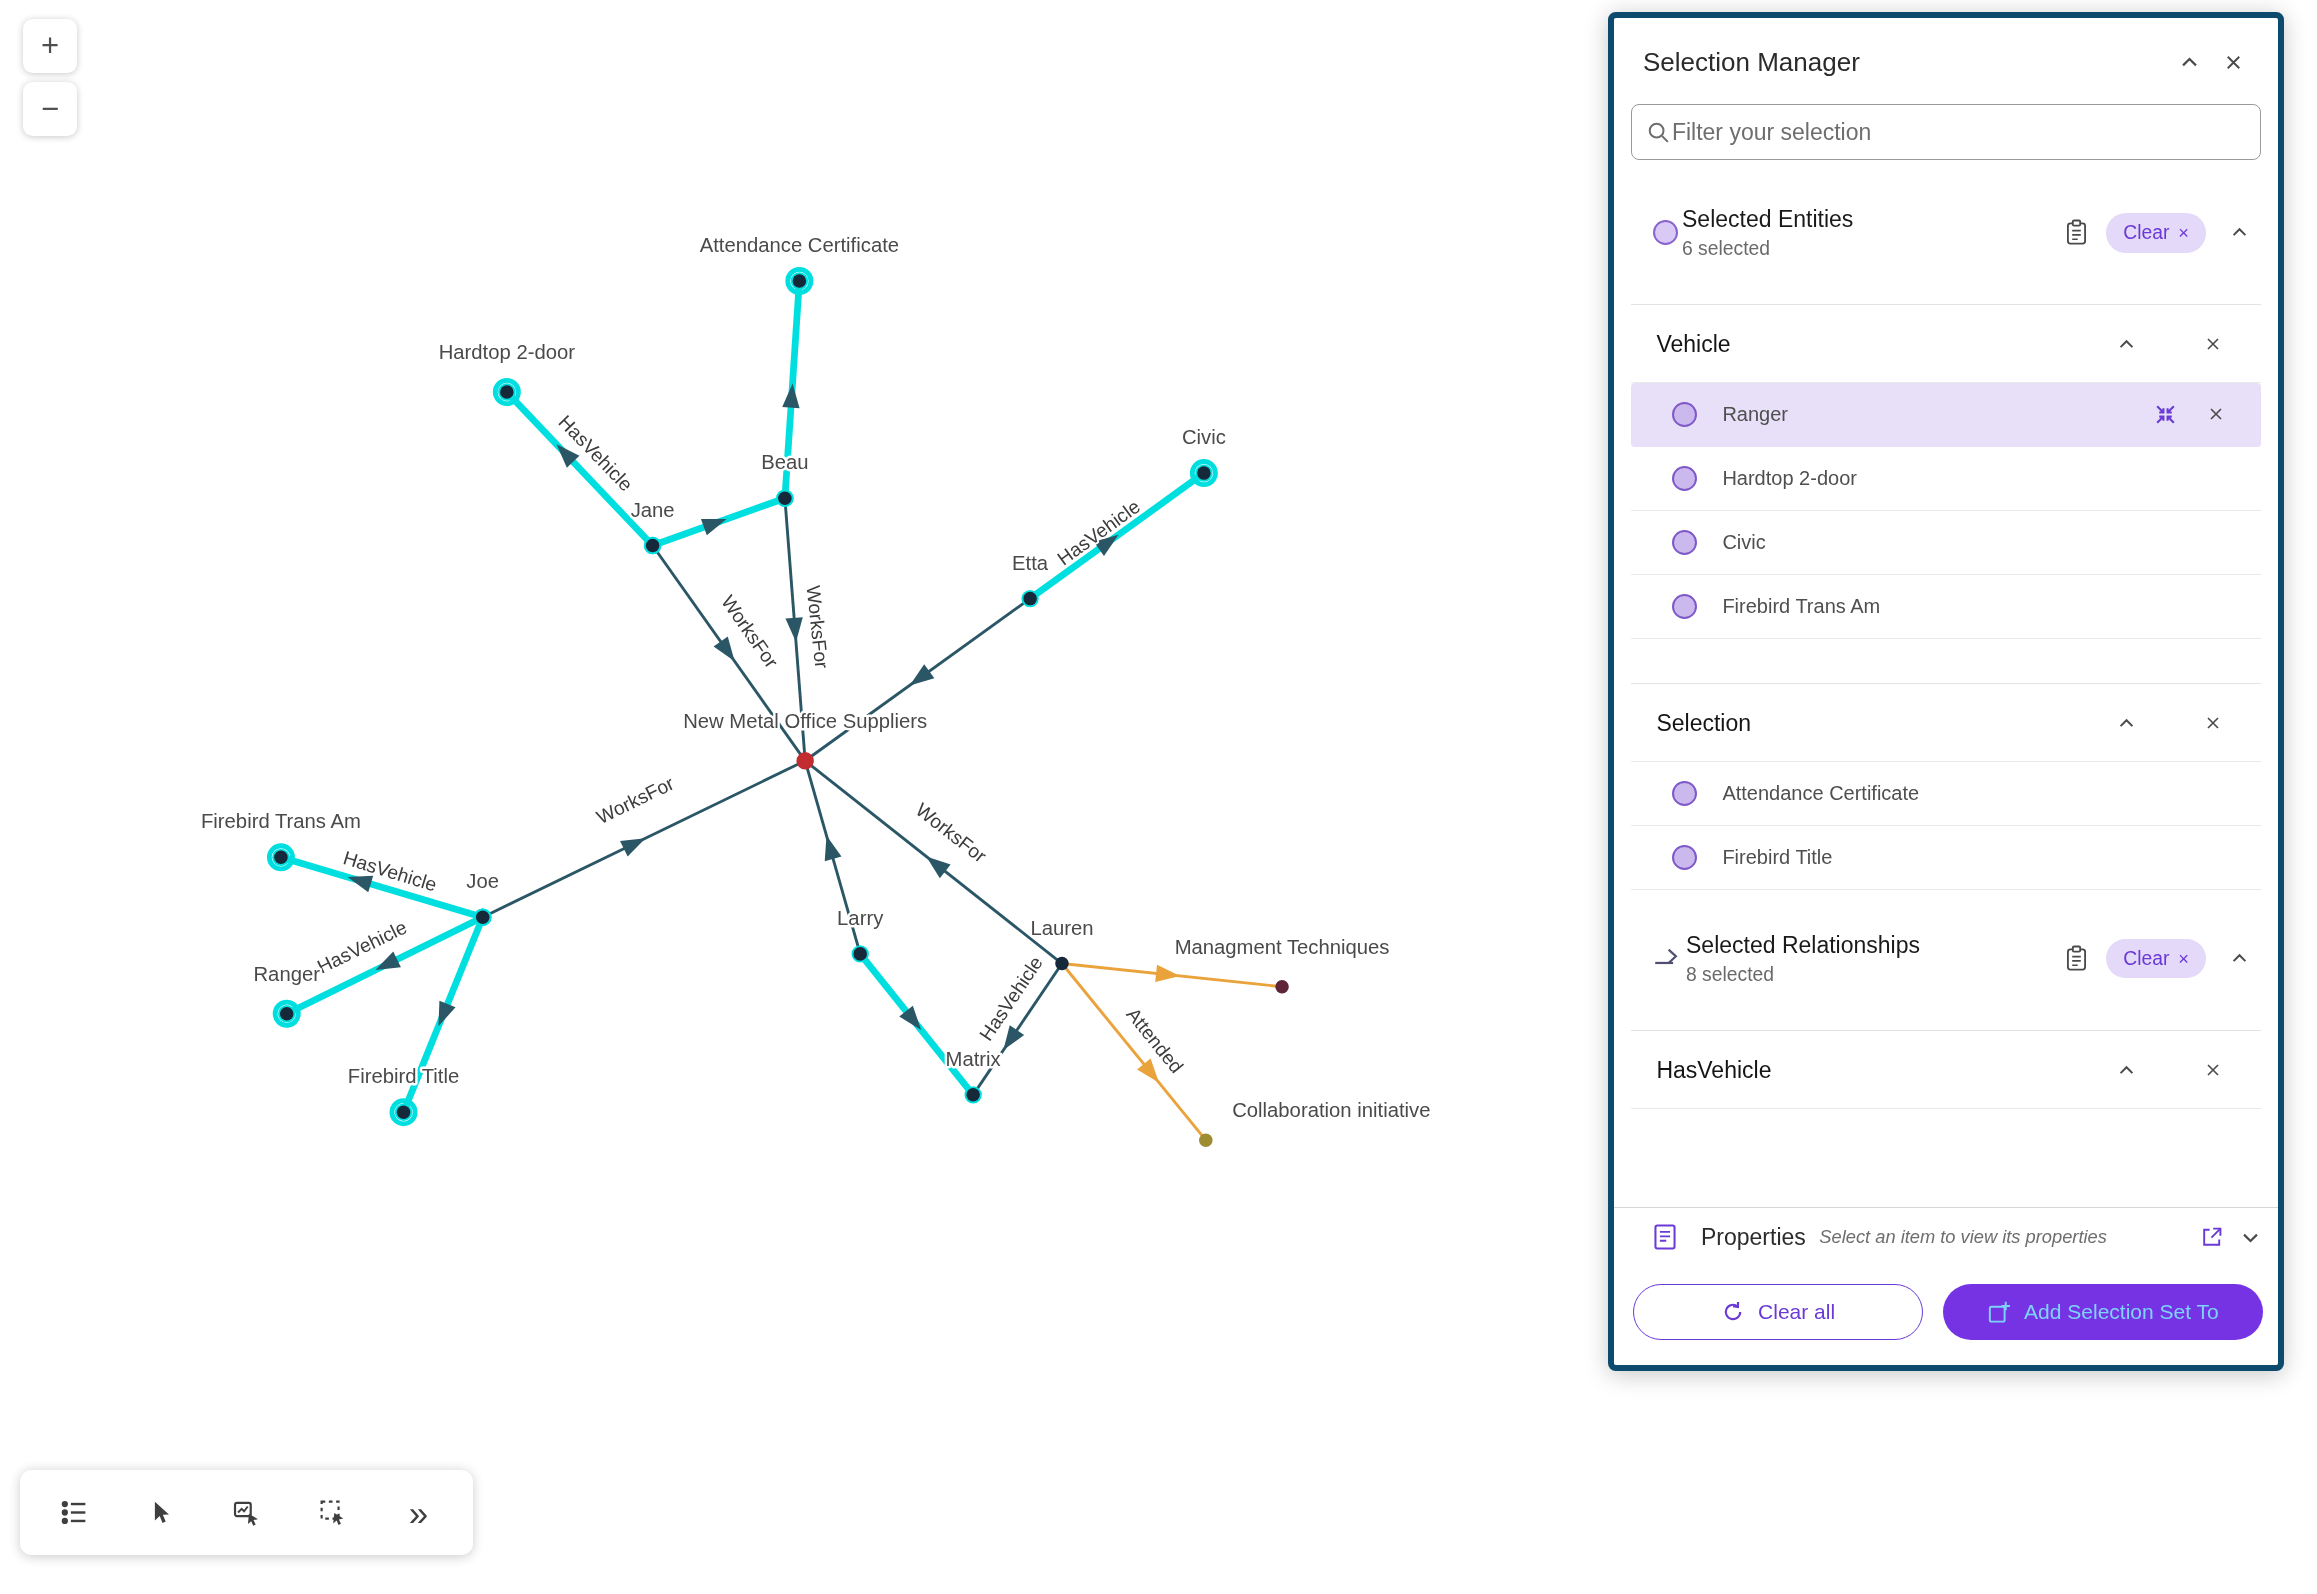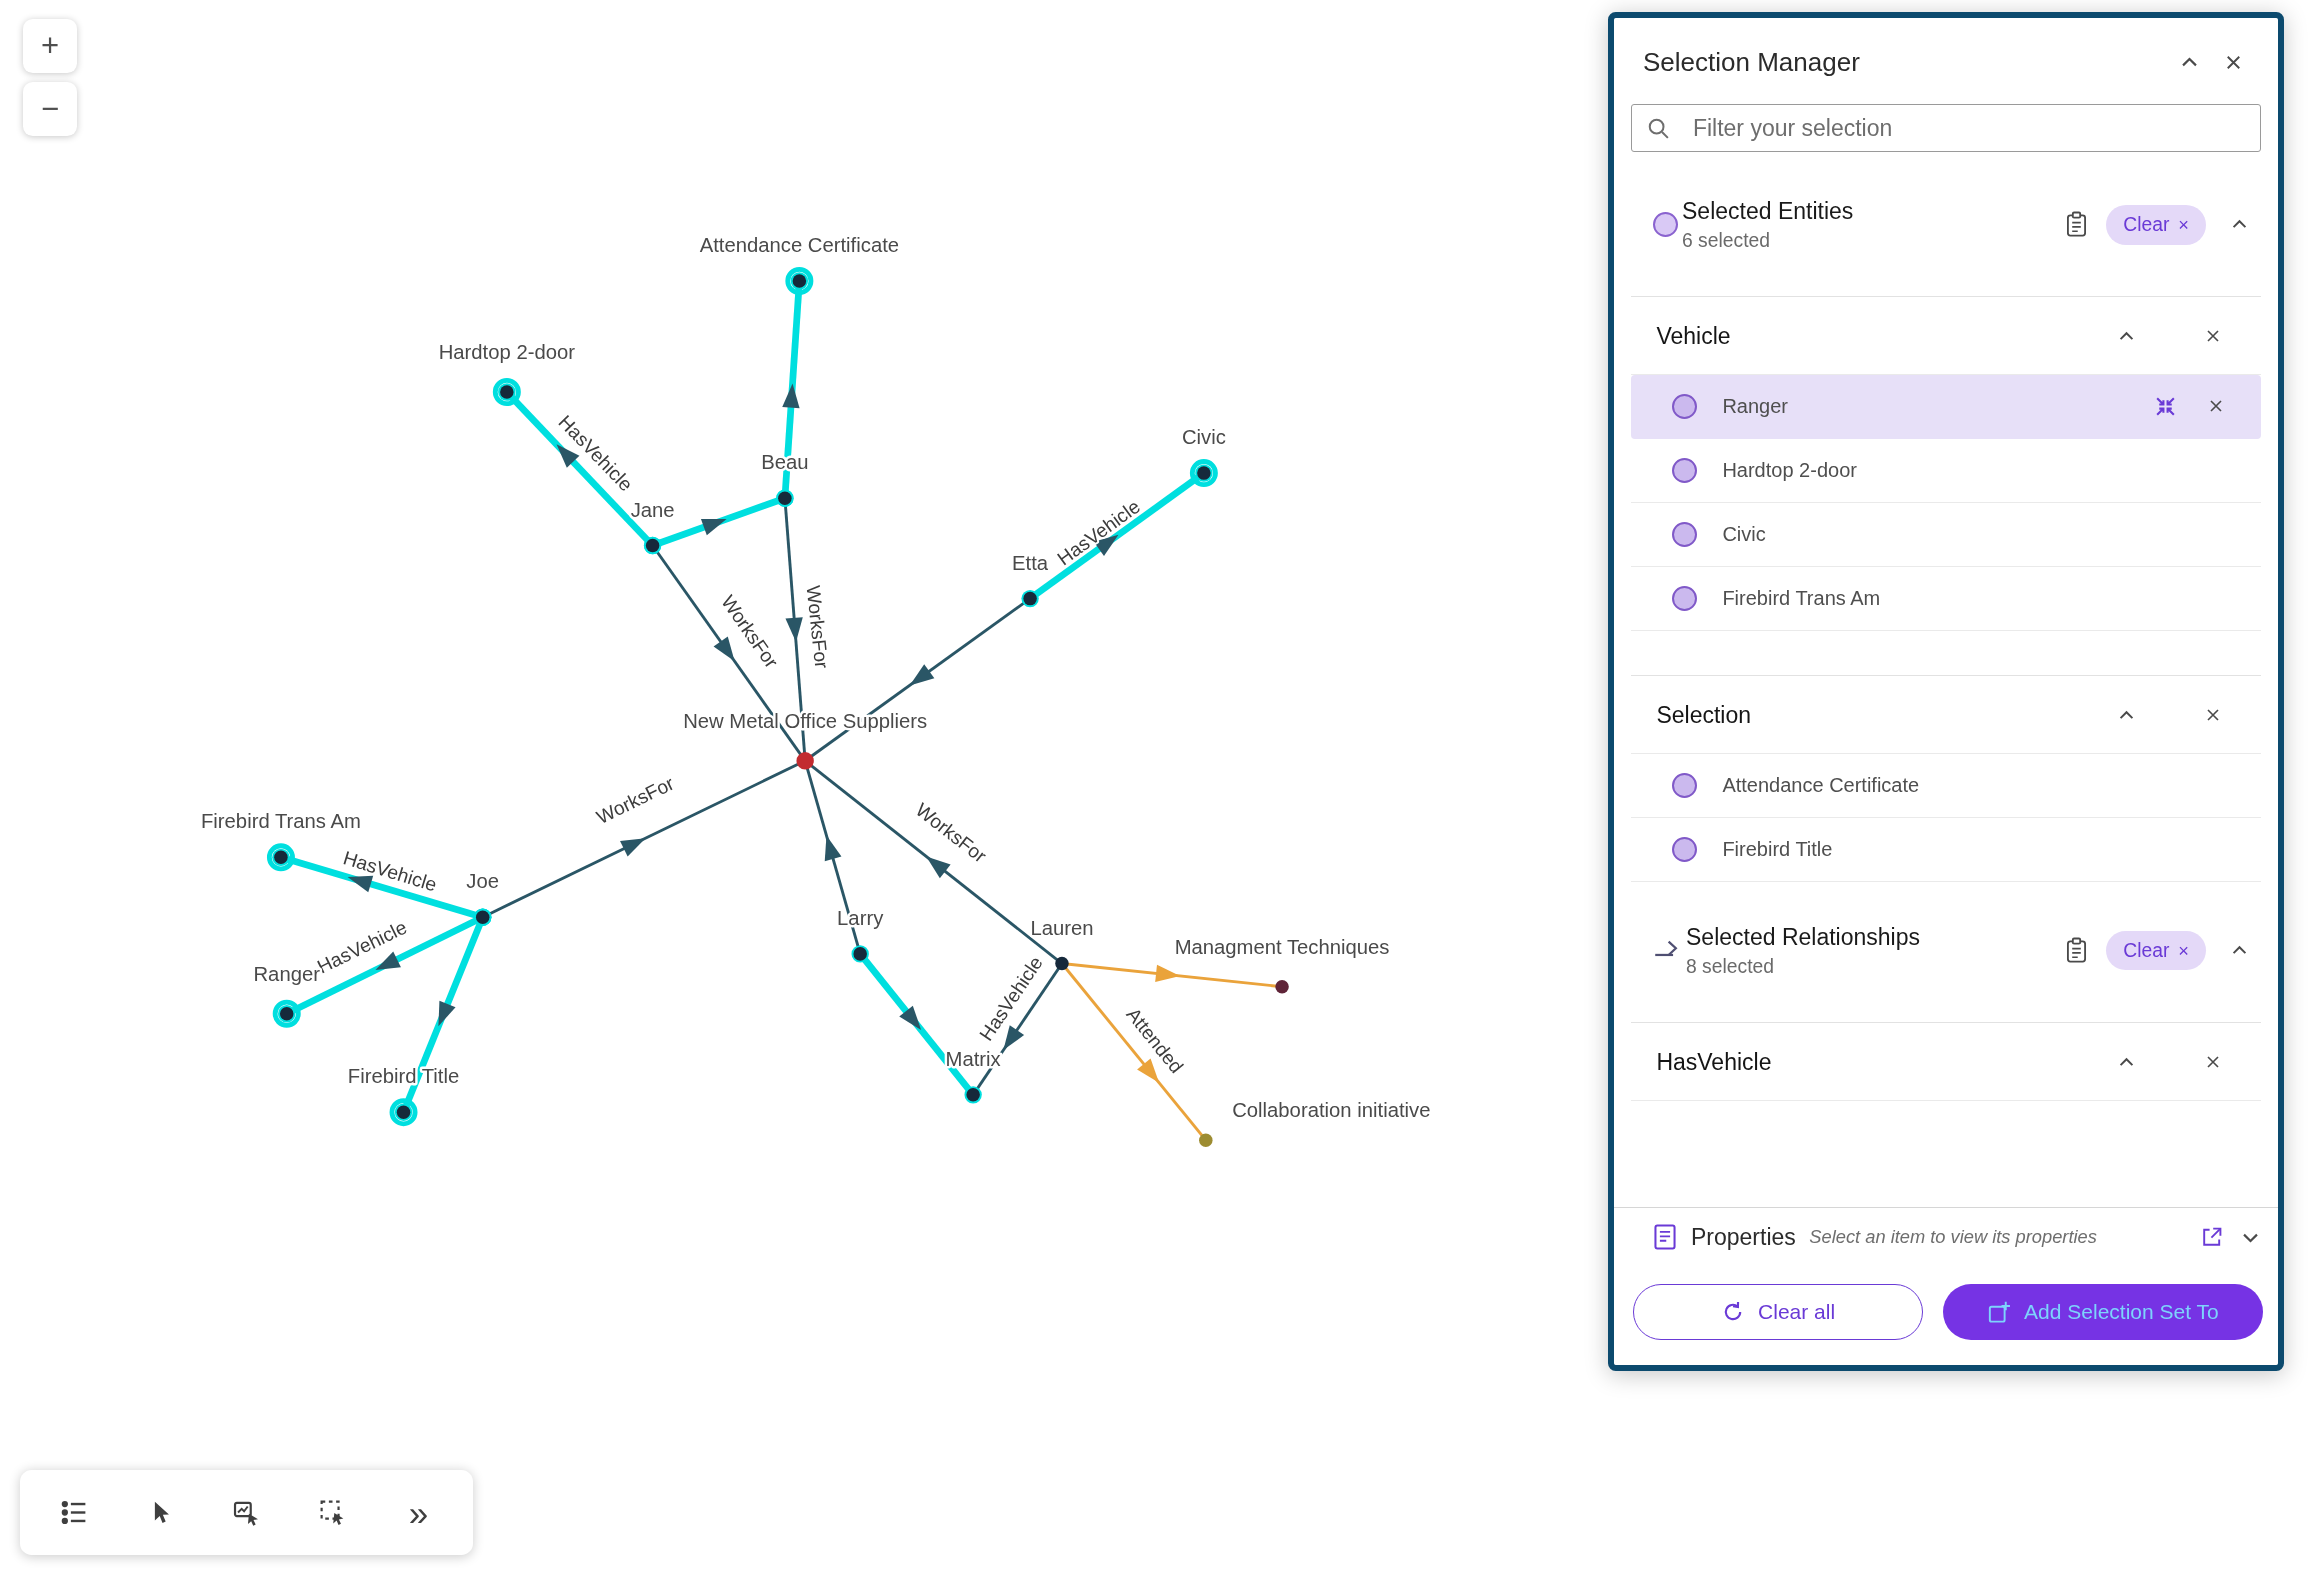--- a/index.html
+++ b/index.html
@@ -20,21 +20,21 @@
 
   
   .panel{position:absolute;left:1608px;top:12px;width:676px;height:1359px;background:#fff;border:6px solid #0c4a6e;border-radius:7.7px;box-shadow:0 3.9px 23px rgba(0,0,0,.22);display:flex;flex-direction:column;overflow:hidden}
   .panel-header{display:flex;align-items:center;padding:23px 23px 13.5px 29px}
   .panel-title{font-size:26px;color:#2b2b2b;font-weight:400;flex:1}
   .icon-btn{display:inline-flex;align-items:center;justify-content:center;color:#4a4a4a;cursor:pointer}
   .icon-btn.purple{color:#6a3ad6}
   .panel-header .icon-btn{width:44px;height:42px}
   .flex-spacer{flex:1}
 
-  .search-wrap{margin:7.7px 17.4px 3.9px;height:48px;border:1px solid #9a9a9a;border-radius:3px;display:flex;align-items:center;padding:0 13.5px;gap:22px;background:#fff}
+  .search-wrap{margin:7.7px 17.4px 3.9px;height:56px;border:1px solid #9a9a9a;border-radius:8px;display:flex;align-items:center;padding:0 13.5px;gap:1px;background:#fff}
   .search-wrap input{border:none;outline:none;flex:1;font-size:23px;color:#333;font-family:"Liberation Sans",sans-serif;background:transparent}
   .search-wrap input::placeholder{color:#6e6e6e}
 
   .panel-scroll{flex:1;overflow:hidden}
 
   .sel-head{display:flex;align-items:center;margin:42px 19.3px 0 39px}
   .sel-icon{width:25px;height:25px;border-radius:50%;background:#d9c9f5;border:2.9px solid #8a63cf;flex:none}
   .rel-icon{flex:none;color:#4f4f72;display:inline-flex}
   .sel-titles{flex:1;margin-left:4px;min-width:0}
   .sel-title{font-size:23px;color:#1a1a1a;font-weight:500}
@@ -47,21 +47,21 @@
   .group-header{display:flex;align-items:center;margin:44px 17.4px 0;padding:23px 29px 21px 25px;border-top:1px solid #e2e2e2;border-bottom:1px solid #eaeaea}
   .group-name{font-size:23px;color:#151515;font-weight:400;flex:1}
   .group-header .icon-btn{width:37px;height:33px;margin-left:50px}
   .group-row{display:flex;align-items:center;height:64px;margin:0 17.4px;padding:0 27px 0 41px;border-bottom:1px solid #eaeaea}
   .group-row.row-selected{background:#e7e0f8;border-radius:3.9px;border-bottom-color:transparent}
   .entity-dot{width:25px;height:25px;border-radius:50%;background:#cbb9ee;border:2.9px solid #8059c8;flex:none}
   .row-label{font-size:20px;color:#4f4f4f;margin-left:25px;white-space:nowrap}
   .group-row .icon-btn{width:35px;height:33px;margin-left:15.4px}
 
   .props-bar{height:60px;border-top:1px solid #d6d6d6;display:flex;align-items:center;padding:0 7.7px 0 31px;flex:none}
-  .props-title{font-size:23px;color:#2b2b2b;margin-left:7px}
+  .props-title{font-size:23px;color:#2b2b2b;margin-left:17px}
   .props-hint{font-size:18.3px;font-style:italic;color:#6e6e6e;margin-left:13.5px;flex:1;white-space:nowrap;overflow:hidden}
   .props-bar .icon-btn{width:39px;height:39px}
 
   .panel-footer{display:flex;gap:19.3px;padding:17.4px 15.4px 25px 19.3px;flex:none}
   .btn{height:56px;border-radius:28px;font-size:21px;display:flex;align-items:center;justify-content:center;gap:12.6px;font-family:Liberation Sans, sans-serif;cursor:pointer;white-space:nowrap}
   .btn.outline{flex:0 0 290px;background:#fff;border:1px solid #6a3ad6;color:#6a3ad6}
   .btn.fill{flex:1;background:#7633e4;border:none;color:#7dd3fc}
   .btn-icon{display:inline-flex}
 </style>
 </head>

